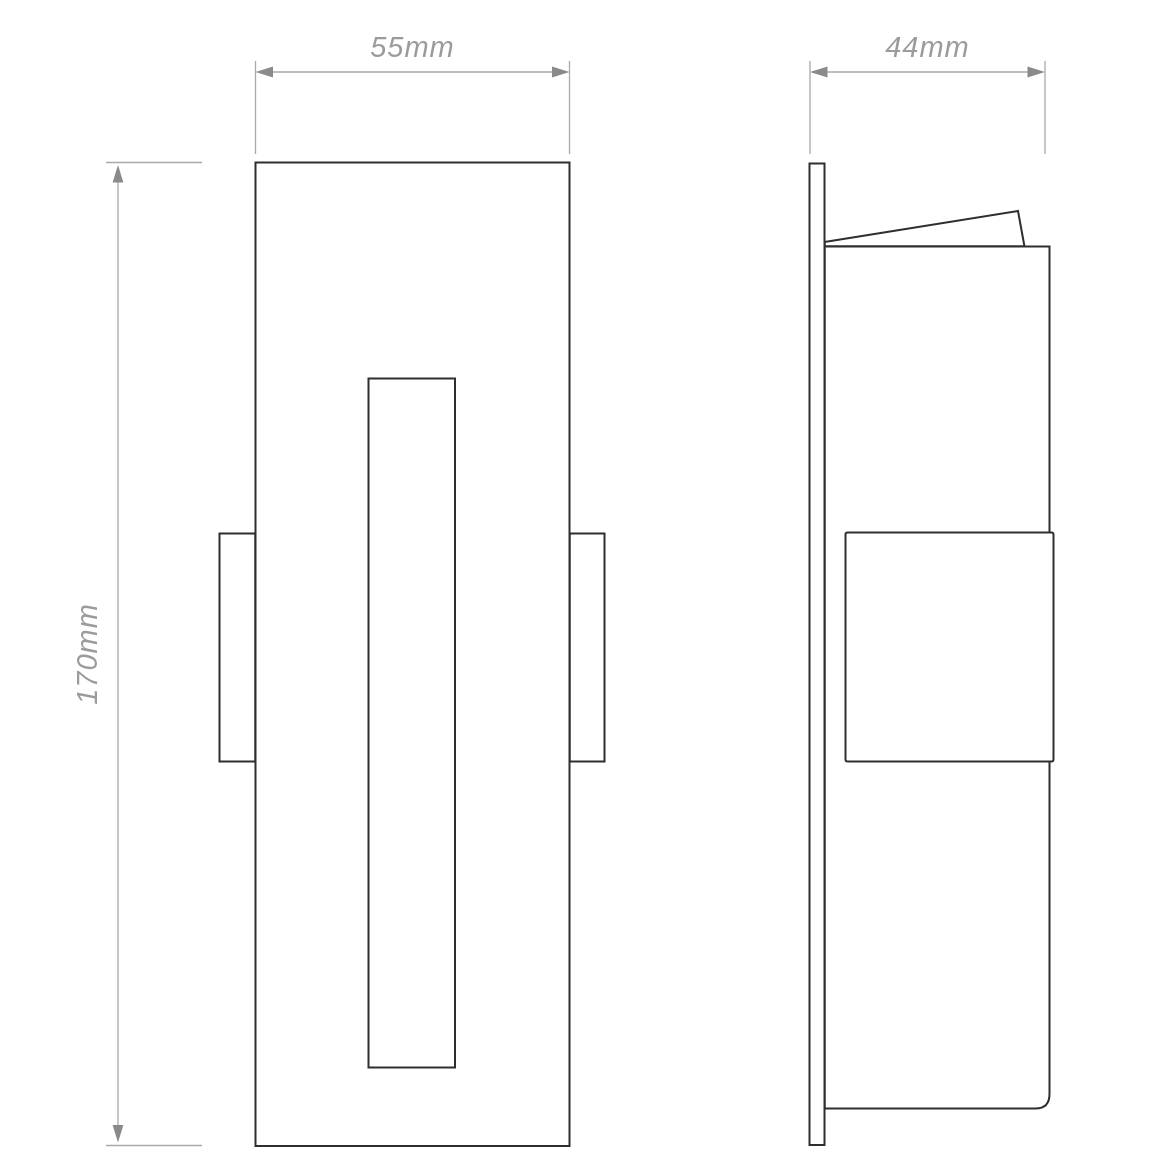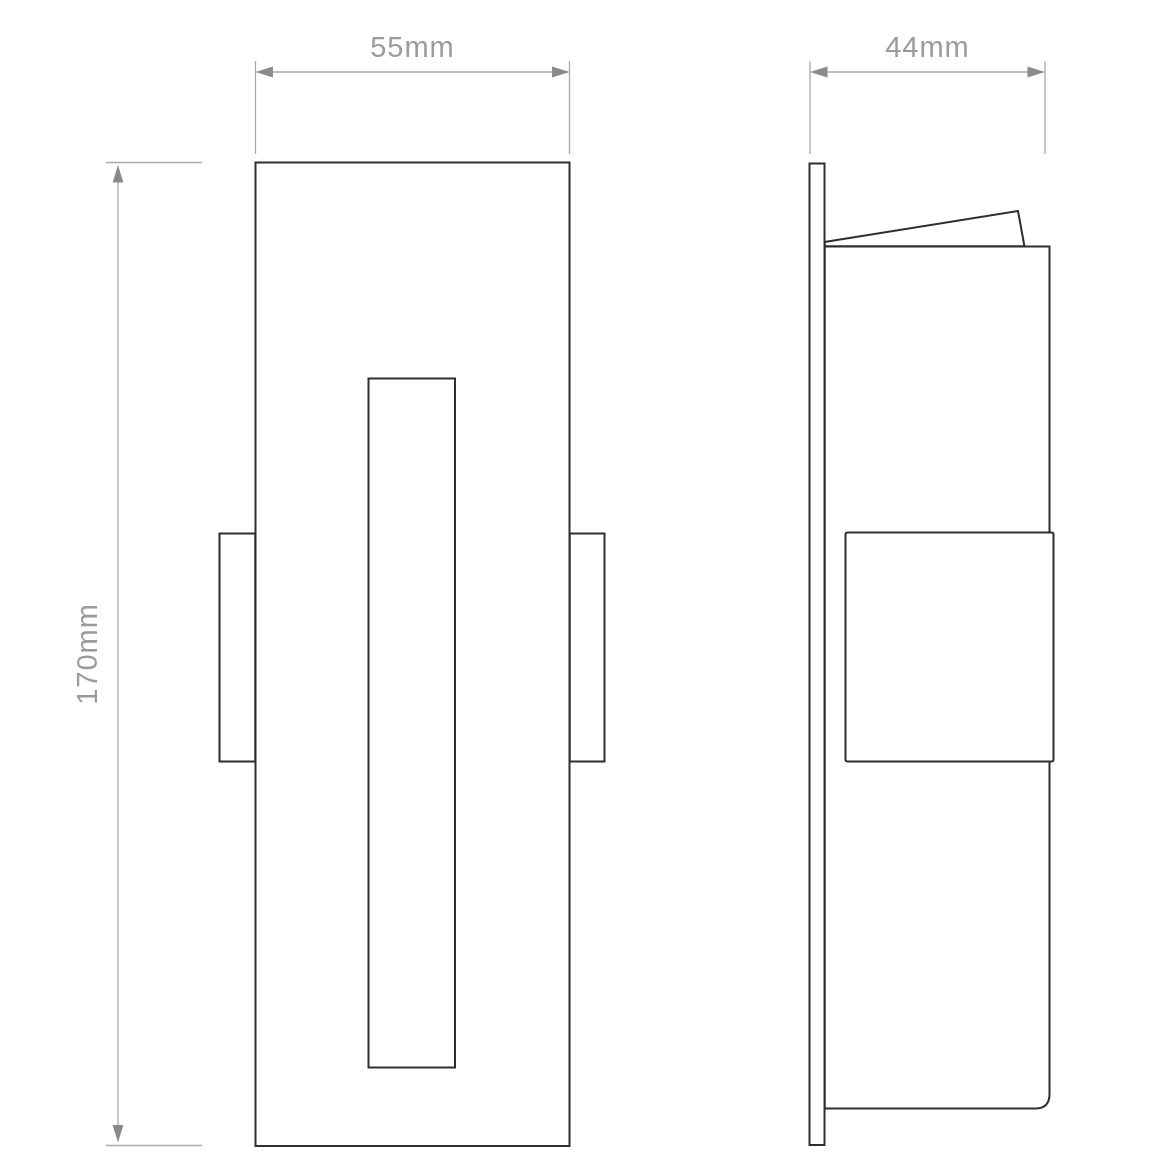--- a/index.html
+++ b/index.html
@@ -14,20 +14,21 @@
   body{
     background:var(--background);
     font-family:"Liberation Sans", sans-serif;
   }
   .canvas{
     position:relative;
     width:1170px;
     height:1170px;
     background:var(--background);
     overflow:hidden;
+    font-style:italic;
   }
   svg{display:block;width:100%;height:100%;}
   .outline{
     fill:#ffffff;
     stroke:var(--outline);
     stroke-width:2;
     stroke-linejoin:miter;
   }
   .dim-line{
     fill:none;

